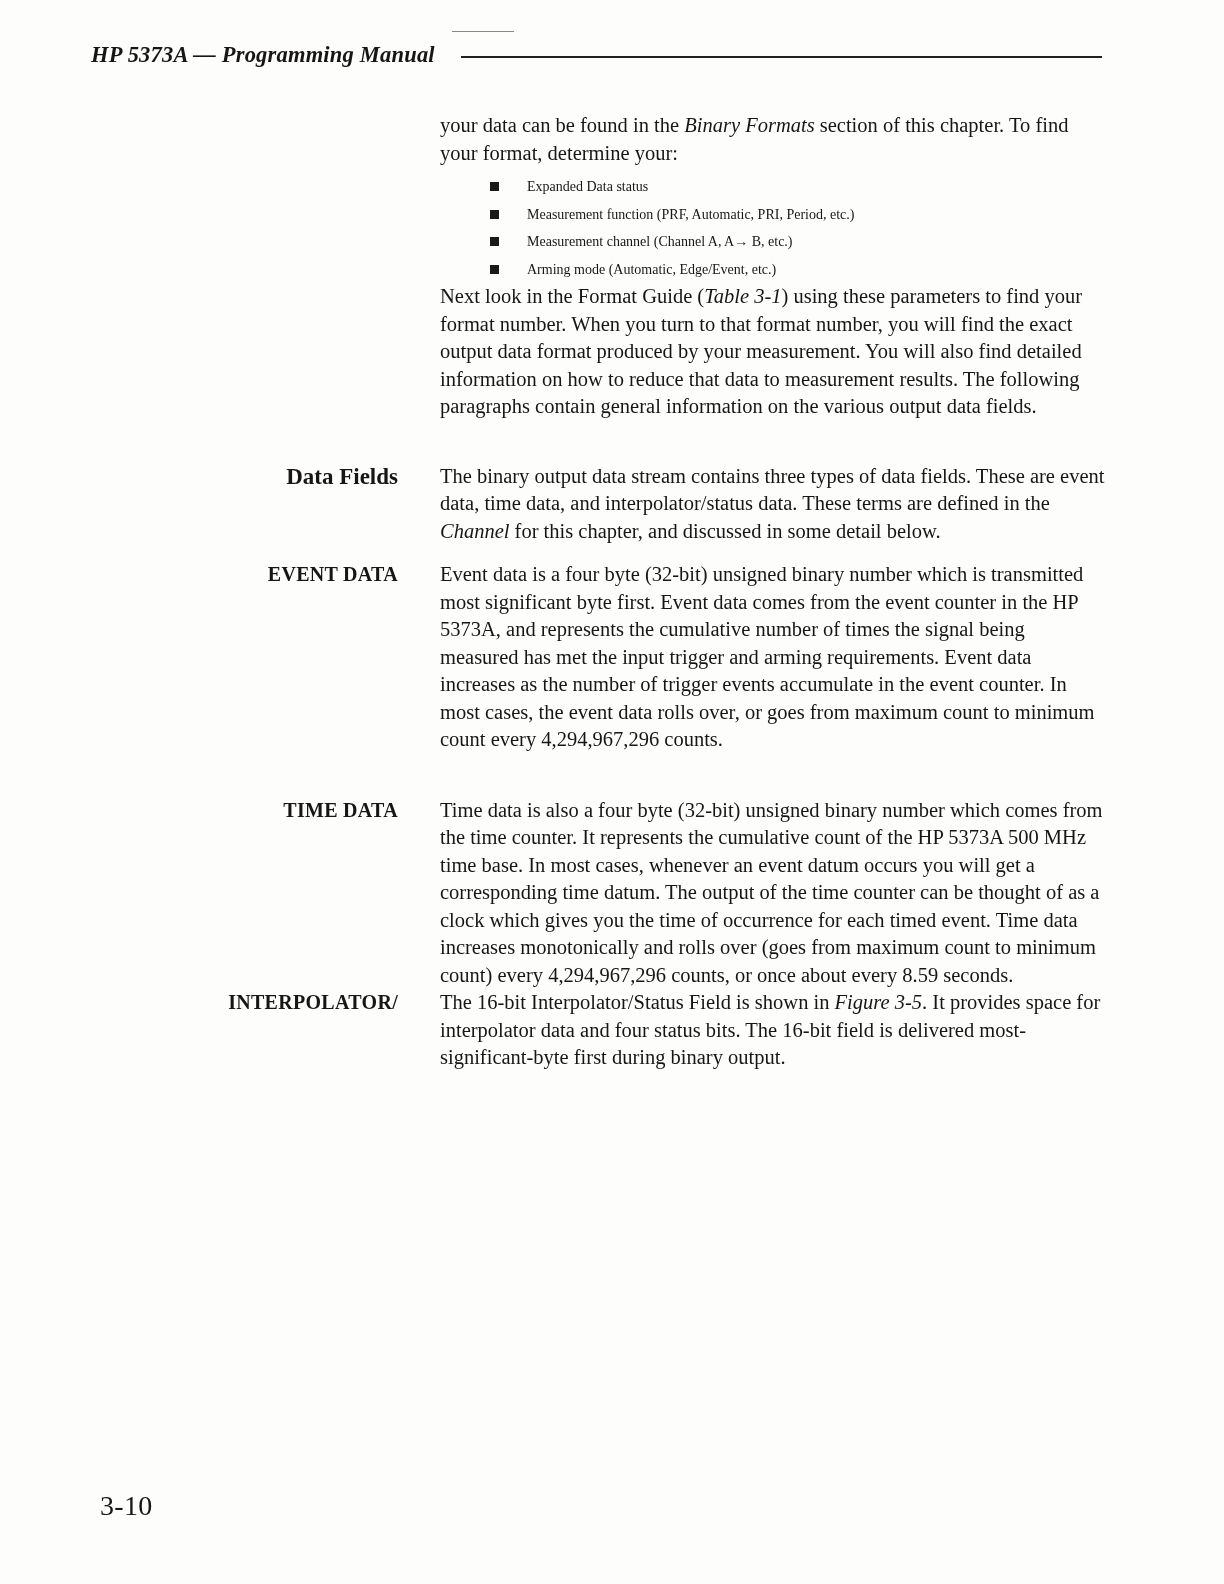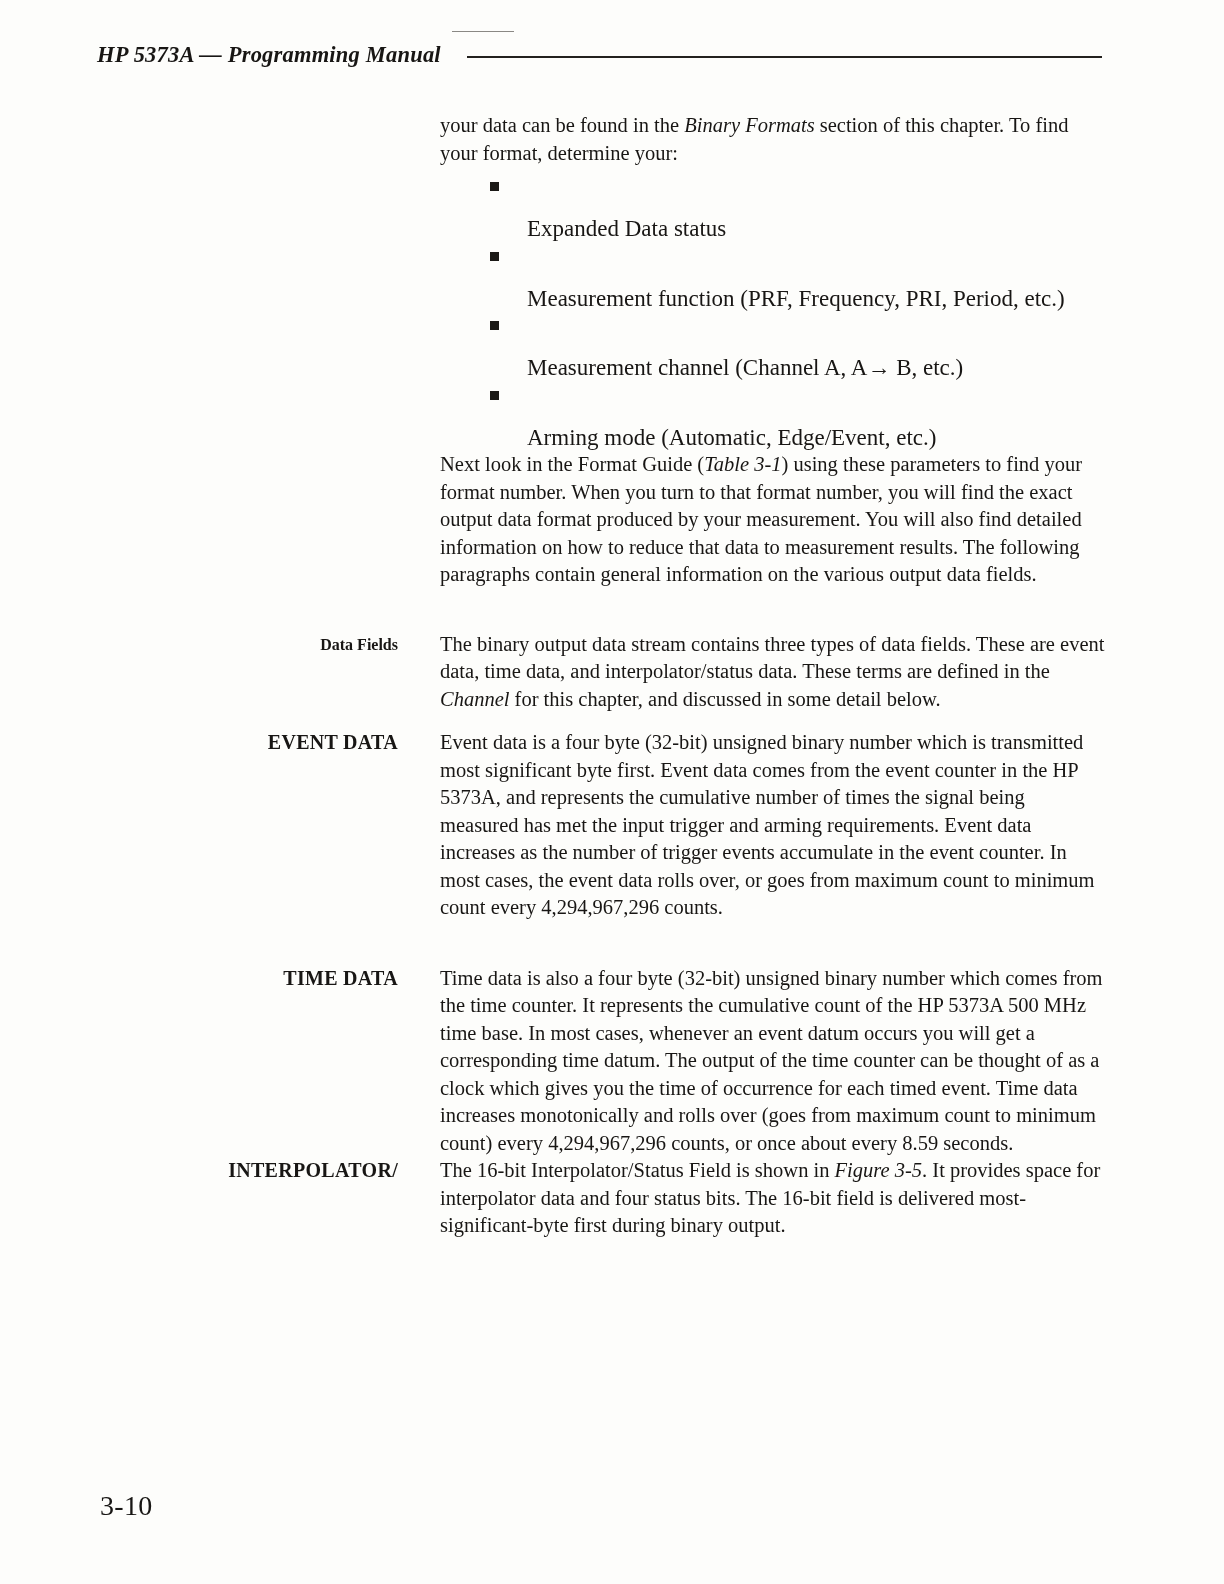--- a/index.html
+++ b/index.html
@@ -15,21 +15,21 @@
     background: #fdfdfb;
     font-family: "Liberation Serif", serif;
     color: #181614;
     overflow: hidden;
   }
 
   
   .pg-header {
     position: absolute;
     top: 42px;
-    left: 97px;
+    left: 91px;
     right: 122px;
     display: flex;
     align-items: center;
   }
   .pg-header-title {
     font-style: italic;
     font-weight: bold;
     font-size: 22.5px;
     letter-spacing: 0.2px;
     white-space: nowrap;
@@ -93,36 +93,35 @@
   .sq {
     flex: 0 0 9px;
     width: 9px;
     height: 9px;
     background: #1b1916;
     margin-top: 9px;
     margin-right: 28px;
   }
   .bullet-text {
     width: 562px;
-    font-size: 23px;
-    line-height: 27.5px;
-    margin-top: 42px;
+    font-size: 14px;
+    line-height: 27.5px;
   }
 
   .follow { }
 
   
   .sect-datafields   { margin-top: 42px; }
   .sect-eventdata    { margin-top: 16px; }
   .sect-timedata     { margin-top: 43px; }
   .sect-interpolator { }
 
   .subhead {
     font-weight: bold;
-    font-size: 16px;
+    font-size: 23px;
     line-height: 27.5px;
   }
   .caps-label {
     font-weight: bold;
     font-size: 20px;
     line-height: 27.5px;
     letter-spacing: 0.3px;
   }
 
   
@@ -152,21 +151,21 @@
       <div class="body-col">
         <p class="para"><span>your data can be found in the </span><span class="it">Binary Formats</span><span> section of this chapter. To find your format, determine your:</span></p>
 
         <ul class="bullets">
           <li class="bullet">
             <span class="sq"></span>
             <span class="bullet-text">Expanded Data status</span>
           </li>
           <li class="bullet">
             <span class="sq"></span>
-            <span class="bullet-text">Measurement function (PRF, Frequency, PRI, Period, etc.)</span>
+            <span class="bullet-text">Measurement function (PRF, Automatic, PRI, Period, etc.)</span>
           </li>
           <li class="bullet">
             <span class="sq"></span>
             <span class="bullet-text">Measurement channel (Channel A, A→ B, etc.)</span>
           </li>
           <li class="bullet">
             <span class="sq"></span>
             <span class="bullet-text">Arming mode (Automatic, Edge/Event, etc.)</span>
           </li>
         </ul>

